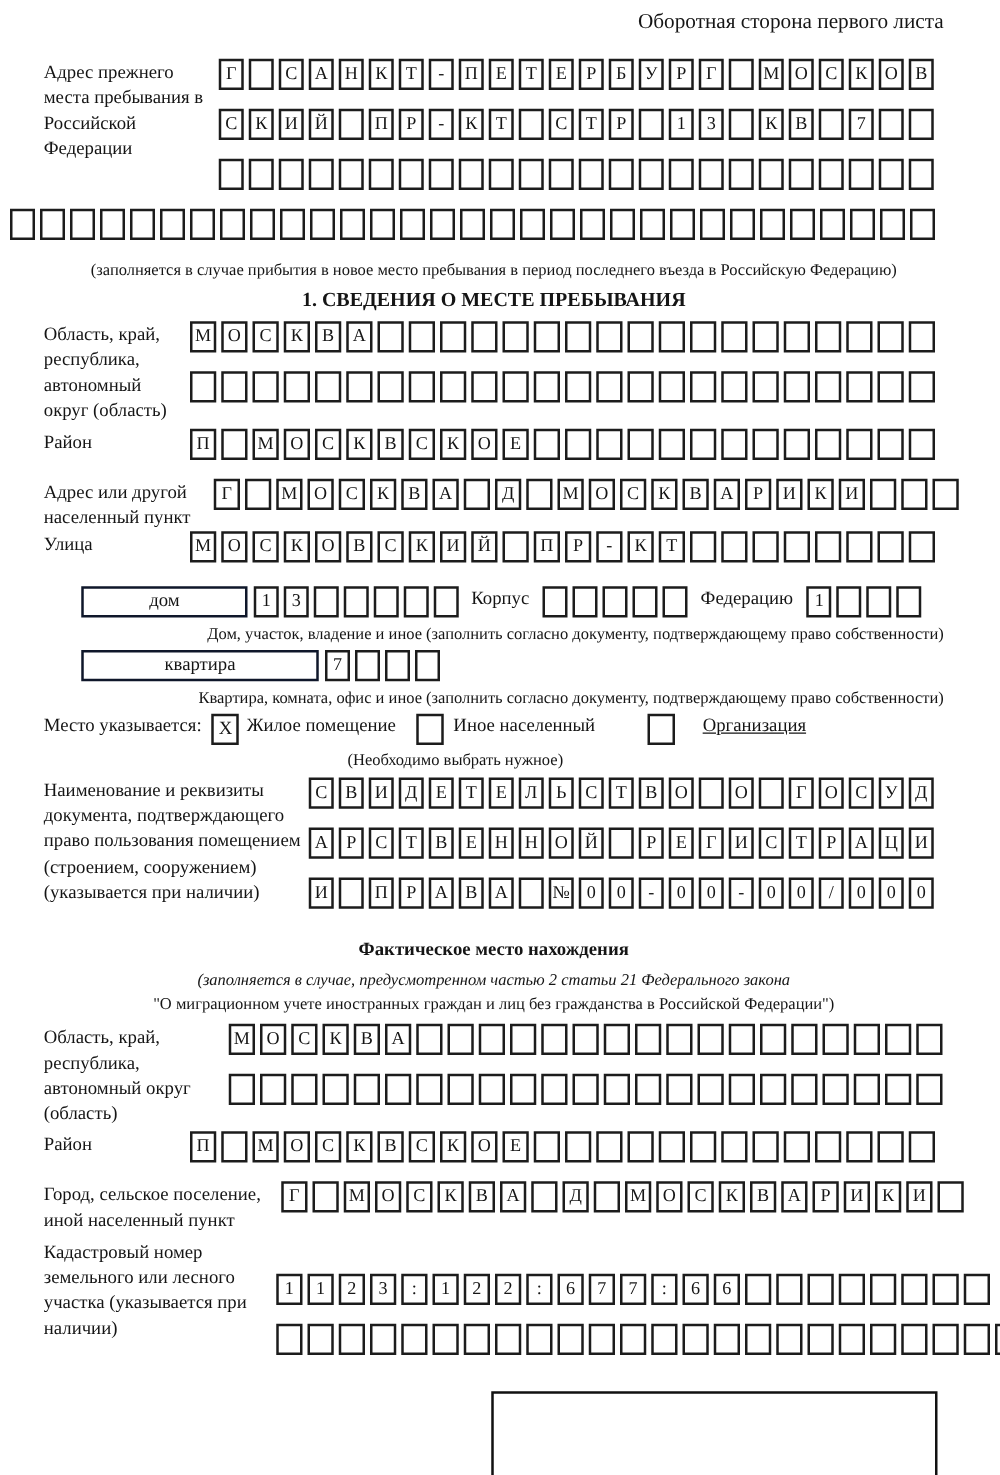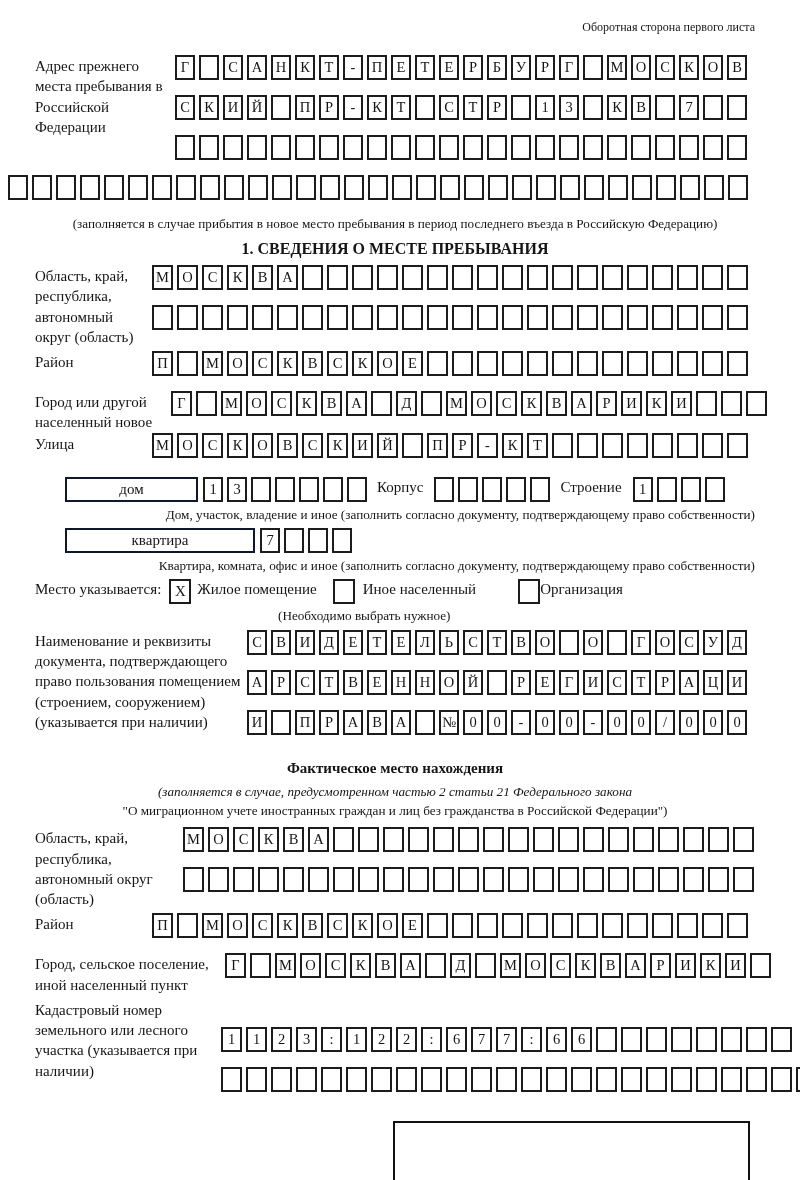--- a/index.html
+++ b/index.html
@@ -8,21 +8,21 @@
     position: relative;
     width: 800px; height: 1180px;
     margin: 0 auto;
     background: #fff;
     color: #151515;
     font-family: "Liberation Serif", "DejaVu Serif", serif;
     font-size: 15px;
     padding: 0 45px 0 35px;
     overflow: hidden;
   }
-  .header-note { padding-top: 20px; text-align: right; font-size: 12px; }
+  .header-note { padding-top: 7px; text-align: right; font-size: 17px; }
 
   
   .cellrow { white-space: nowrap; height: 37px; margin-bottom: 3px; line-height: 0; }
   .cell {
     display: inline-block; width: 20px; height: 25px;
     border: 2px solid #1c1c1c; margin-right: 4px;
     text-align: center; line-height: 21px;
     font-size: 14.5px; font-family: inherit; vertical-align: top;
   }
   .p25 .cell { width: 21px; }          
@@ -99,53 +99,53 @@
       <div class="cellrow p25"><span class="cell"></span><span class="cell"></span><span class="cell"></span><span class="cell"></span><span class="cell"></span><span class="cell"></span><span class="cell"></span><span class="cell"></span><span class="cell"></span><span class="cell"></span><span class="cell"></span><span class="cell"></span><span class="cell"></span><span class="cell"></span><span class="cell"></span><span class="cell"></span><span class="cell"></span><span class="cell"></span><span class="cell"></span><span class="cell"></span><span class="cell"></span><span class="cell"></span><span class="cell"></span><span class="cell"></span></div>
     </div>
   </div>
 
   <div class="frow mt4">
     <div class="flabel w117">Район</div>
     <div class="cellrow p25"><span class="cell">П</span><span class="cell"></span><span class="cell">М</span><span class="cell">О</span><span class="cell">С</span><span class="cell">К</span><span class="cell">В</span><span class="cell">С</span><span class="cell">К</span><span class="cell">О</span><span class="cell">Е</span><span class="cell"></span><span class="cell"></span><span class="cell"></span><span class="cell"></span><span class="cell"></span><span class="cell"></span><span class="cell"></span><span class="cell"></span><span class="cell"></span><span class="cell"></span><span class="cell"></span><span class="cell"></span><span class="cell"></span></div>
   </div>
 
   <div class="frow">
-    <div class="flabel w136">Город или другой населенный новое</div>
+    <div class="flabel w136">Адрес или другой населенный пункт</div>
     <div class="cellrow p25"><span class="cell">Г</span><span class="cell"></span><span class="cell">М</span><span class="cell">О</span><span class="cell">С</span><span class="cell">К</span><span class="cell">В</span><span class="cell">А</span><span class="cell"></span><span class="cell">Д</span><span class="cell"></span><span class="cell">М</span><span class="cell">О</span><span class="cell">С</span><span class="cell">К</span><span class="cell">В</span><span class="cell">А</span><span class="cell">Р</span><span class="cell">И</span><span class="cell">К</span><span class="cell">И</span><span class="cell"></span><span class="cell"></span><span class="cell"></span></div>
   </div>
 
   <div class="frow">
     <div class="flabel w117">Улица</div>
     <div class="cellrow p25"><span class="cell">М</span><span class="cell">О</span><span class="cell">С</span><span class="cell">К</span><span class="cell">О</span><span class="cell">В</span><span class="cell">С</span><span class="cell">К</span><span class="cell">И</span><span class="cell">Й</span><span class="cell"></span><span class="cell">П</span><span class="cell">Р</span><span class="cell">-</span><span class="cell">К</span><span class="cell">Т</span><span class="cell"></span><span class="cell"></span><span class="cell"></span><span class="cell"></span><span class="cell"></span><span class="cell"></span><span class="cell"></span><span class="cell"></span></div>
   </div>
 
   <div class="inline-row mt4">
     <div class="widebox">дом</div>
     <div class="cellrow"><span class="cell">1</span><span class="cell">3</span><span class="cell"></span><span class="cell"></span><span class="cell"></span><span class="cell"></span><span class="cell"></span></div>
     <span class="inline-label">Корпус</span>
     <div class="cellrow"><span class="cell"></span><span class="cell"></span><span class="cell"></span><span class="cell"></span><span class="cell"></span></div>
-    <span class="inline-label">Строение</span>
+    <span class="inline-label">Федерацию</span>
     <div class="cellrow"><span class="cell">1</span><span class="cell"></span><span class="cell"></span><span class="cell"></span></div>
   </div>
   <div class="caption left">Дом, участок, владение и иное (заполнить согласно документу, подтверждающему право собственности)</div>
 
   <div class="inline-row">
     <div class="widebox wider">квартира</div>
     <div class="cellrow"><span class="cell">7</span><span class="cell"></span><span class="cell"></span><span class="cell"></span></div>
   </div>
   <div class="caption left">Квартира, комната, офис и иное (заполнить согласно документу, подтверждающему право собственности)</div>
 
   <div class="place-row">
     <span class="txt">Место указывается:</span>
     <span class="checkbox" style="margin-left:8px;">X</span>
     <span class="txt" style="margin-left:6px;">Жилое помещение</span>
     <span class="checkbox" style="margin-left:16px;"></span>
     <span class="txt" style="margin-left:8px;">Иное населенный</span>
     <span class="checkbox" style="margin-left:42px;"></span>
-    <span class="txt" style="">Организация</span>
+    <span class="txt" style="margin-left:22px;text-decoration:underline;">Организация</span>
   </div>
   <div class="choose-note">(Необходимо выбрать нужное)</div>
 
   <div class="frow mt4">
     <div class="flabel w212">Наименование и реквизиты документа, подтверждающего право пользования помещением (строением, сооружением) (указывается при наличии)</div>
     <div>
       <div class="cellrow"><span class="cell">С</span><span class="cell">В</span><span class="cell">И</span><span class="cell">Д</span><span class="cell">Е</span><span class="cell">Т</span><span class="cell">Е</span><span class="cell">Л</span><span class="cell">Ь</span><span class="cell">С</span><span class="cell">Т</span><span class="cell">В</span><span class="cell">О</span><span class="cell"></span><span class="cell">О</span><span class="cell"></span><span class="cell">Г</span><span class="cell">О</span><span class="cell">С</span><span class="cell">У</span><span class="cell">Д</span></div>
       <div class="cellrow"><span class="cell">А</span><span class="cell">Р</span><span class="cell">С</span><span class="cell">Т</span><span class="cell">В</span><span class="cell">Е</span><span class="cell">Н</span><span class="cell">Н</span><span class="cell">О</span><span class="cell">Й</span><span class="cell"></span><span class="cell">Р</span><span class="cell">Е</span><span class="cell">Г</span><span class="cell">И</span><span class="cell">С</span><span class="cell">Т</span><span class="cell">Р</span><span class="cell">А</span><span class="cell">Ц</span><span class="cell">И</span></div>
       <div class="cellrow"><span class="cell">И</span><span class="cell"></span><span class="cell">П</span><span class="cell">Р</span><span class="cell">А</span><span class="cell">В</span><span class="cell">А</span><span class="cell"></span><span class="cell">№</span><span class="cell">0</span><span class="cell">0</span><span class="cell">-</span><span class="cell">0</span><span class="cell">0</span><span class="cell">-</span><span class="cell">0</span><span class="cell">0</span><span class="cell">/</span><span class="cell">0</span><span class="cell">0</span><span class="cell">0</span></div>
     </div>

